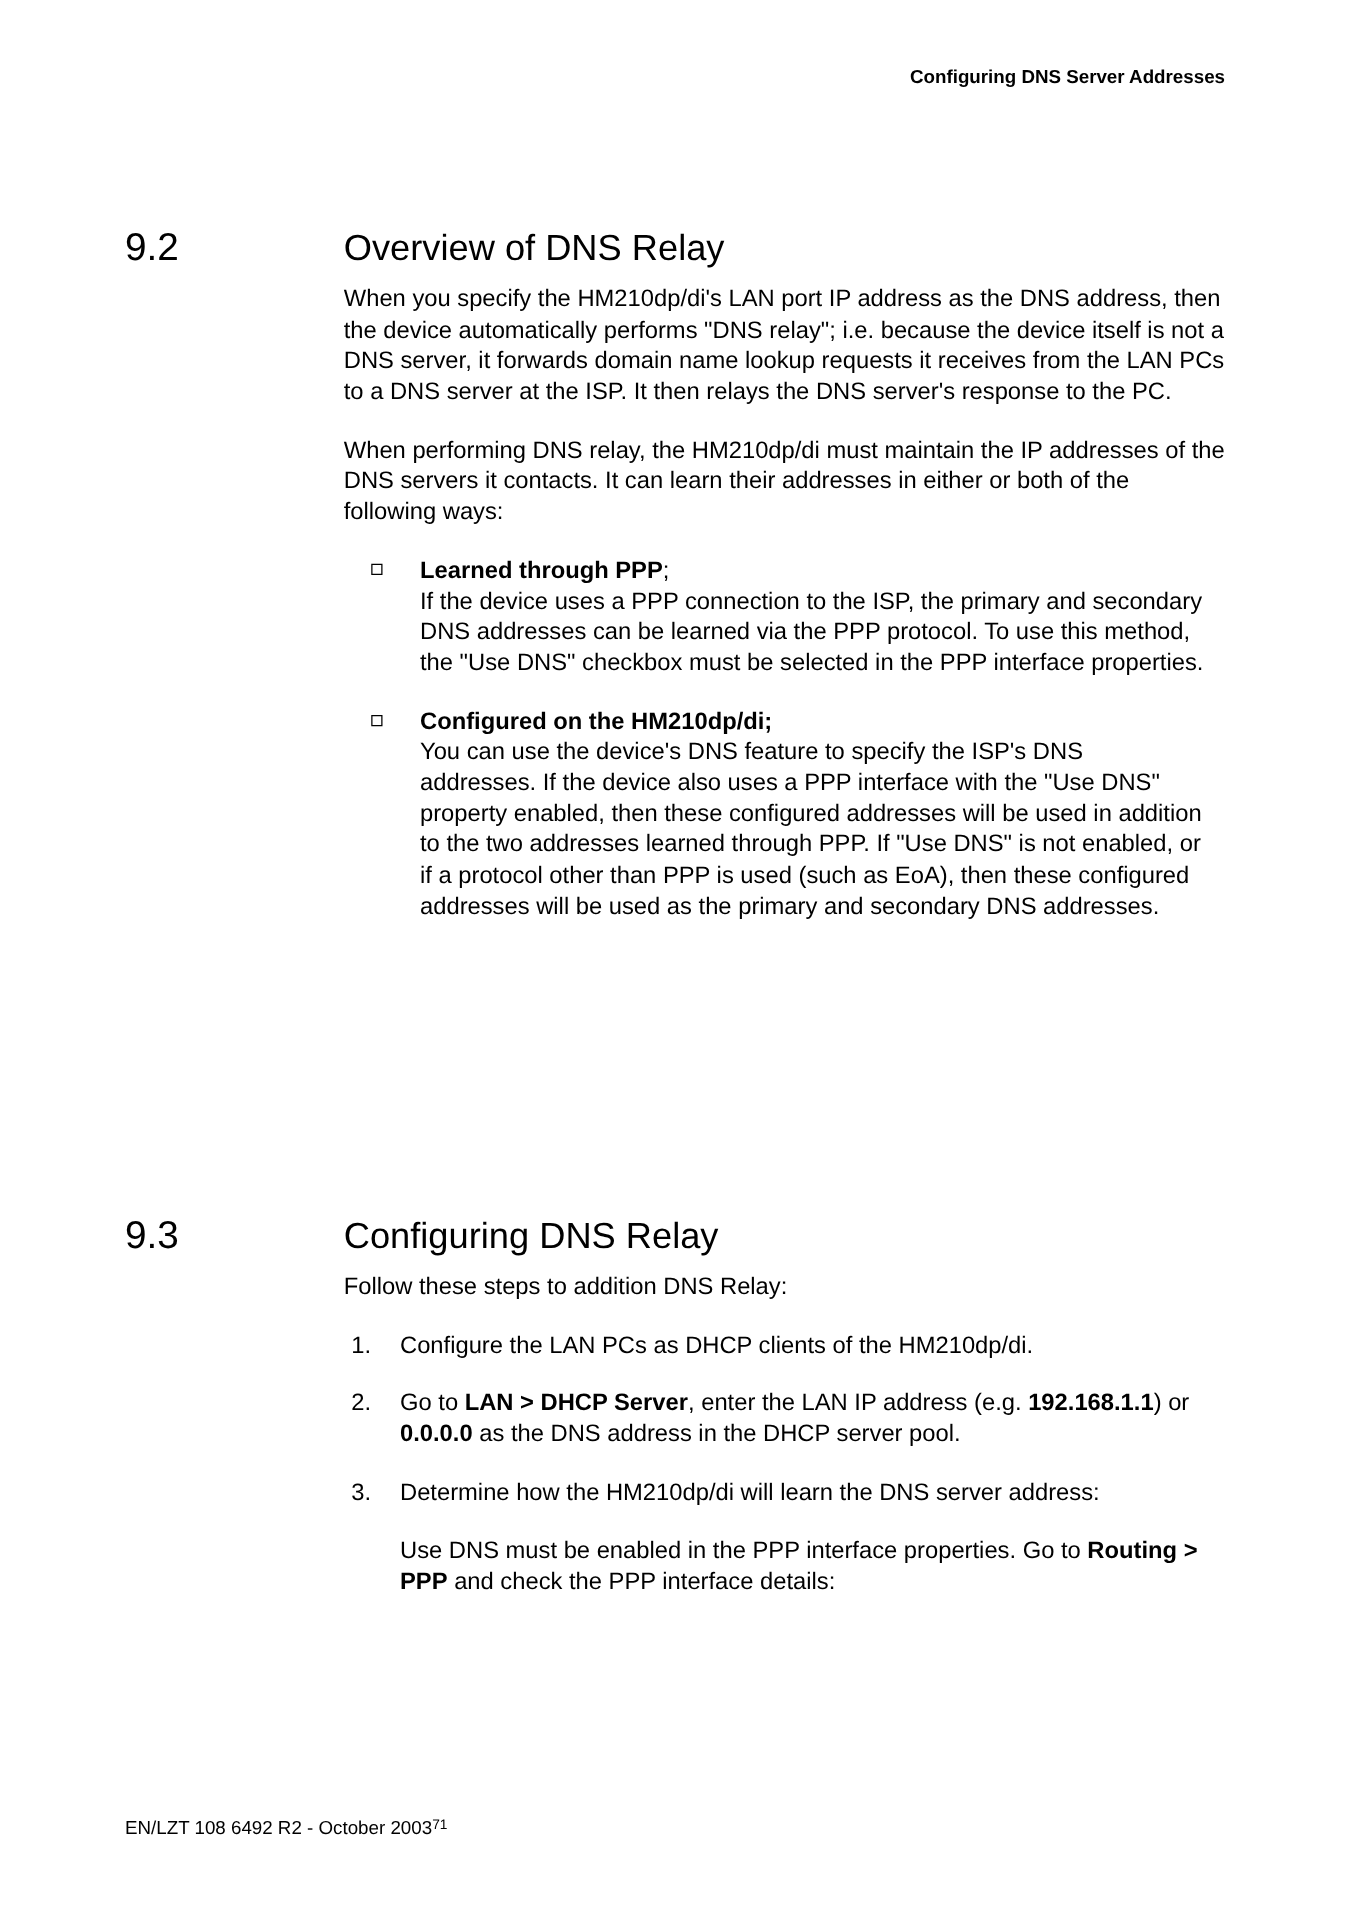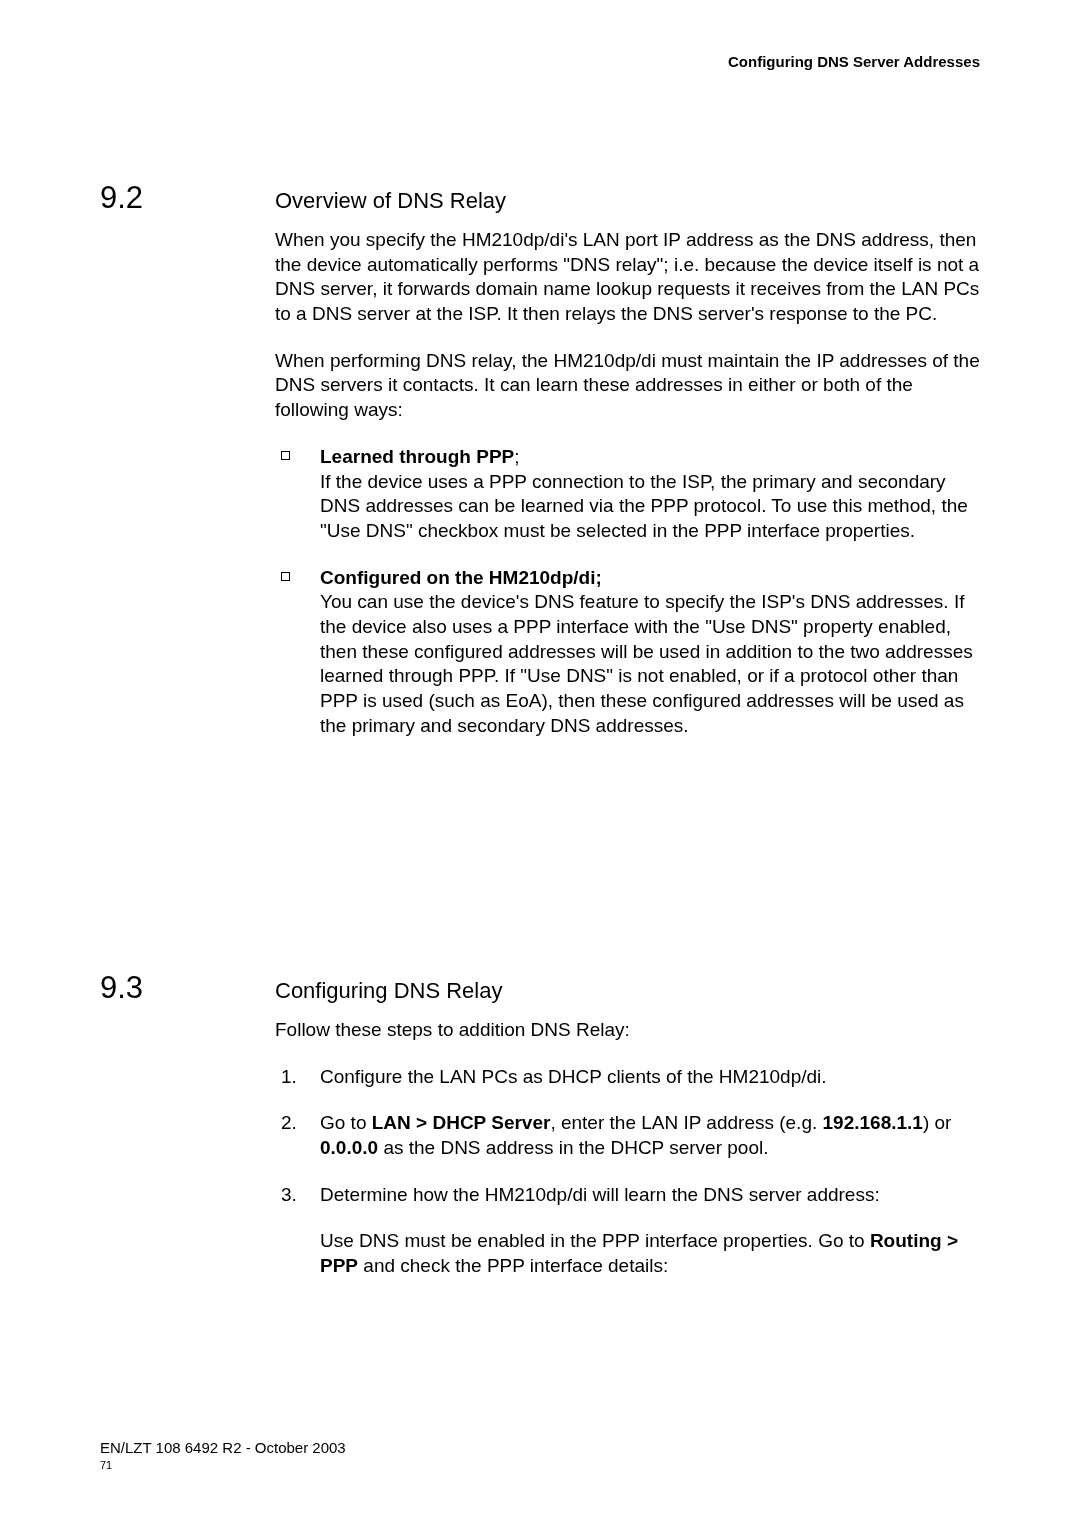--- a/index.html
+++ b/index.html
@@ -34,33 +34,33 @@
     display: flex;
     align-items: baseline;
   }
   .section-num {
     width: 175px;
     flex: 0 0 175px;
     font-size: 31px;
     font-weight: normal;
   }
   .section-title {
-    font-size: 22px;
+    font-size: 29px;
     font-weight: normal;
   }
   .body-block {
     position: absolute;
     left: 275px;
     right: 100px;
   }
   .para {
     margin: 0 0 22px 0;
   }
   .bullet-list {
-    margin: 0;
+    margin: 16px;
     padding: 0;
     list-style: none;
   }
   .bullet-list > li {
     position: relative;
     padding-left: 45px;
     margin-bottom: 22px;
   }
   .bullet-list > li::before {
     content: "";
@@ -87,43 +87,41 @@
     left: 6px;
     top: 0;
   }
   .bold { font-weight: bold; }
   .footer {
     position: absolute;
     left: 100px;
     right: 100px;
     bottom: 56px;
     display: flex;
-    justify-content: space-between;
     font-size: 15px;
-    flex-direction: column;
   }
   .footer .page-num {
     font-size: 11px;
   }
 </style>
 </head>
 <body>
 
 <div class="page">
 
   <div class="running-header">Configuring DNS Server Addresses</div>
 
   <div class="section-row" style="top:178px;">
     <div class="section-num">9.2</div>
     <div class="section-title">Overview of DNS Relay</div>
   </div>
 
   <div class="body-block" style="top:228px;">
     <p class="para">When you specify the HM210dp/di's LAN port IP address as the DNS address, then the device automatically performs "DNS relay"; i.e. because the device itself is not a DNS server, it forwards domain name lookup requests it receives from the LAN PCs to a DNS server at the ISP. It then relays the DNS server's response to the PC.</p>
-    <p class="para">When performing DNS relay, the HM210dp/di must maintain the IP addresses of the DNS servers it contacts. It can learn these addresses in either or both of the following ways:</p>
+    <p class="para">When performing DNS relay, the HM210dp/di must maintain the IP addresses of the DNS servers it contacts. It can learn their addresses in either or both of the following ways:</p>
 
     <ul class="bullet-list">
       <li>
         <span class="bold">Learned through PPP</span><span>;</span><br>
         <span>If the device uses a PPP connection to the ISP, the primary and secondary DNS addresses can be learned via the PPP protocol. To use this method, the "Use DNS" checkbox must be selected in the PPP interface properties.</span><br>
       </li>
       <li>
         <span class="bold">Configured on the HM210dp/di;</span><span></span><br>
         <span>You can use the device's DNS feature to specify the ISP's DNS addresses. If the device also uses a PPP interface with the "Use DNS" property enabled, then these configured addresses will be used in addition to the two addresses learned through PPP. If "Use DNS" is not enabled, or if a protocol other than PPP is used (such as EoA), then these configured addresses will be used as the primary and secondary DNS addresses.</span>
       </li>

